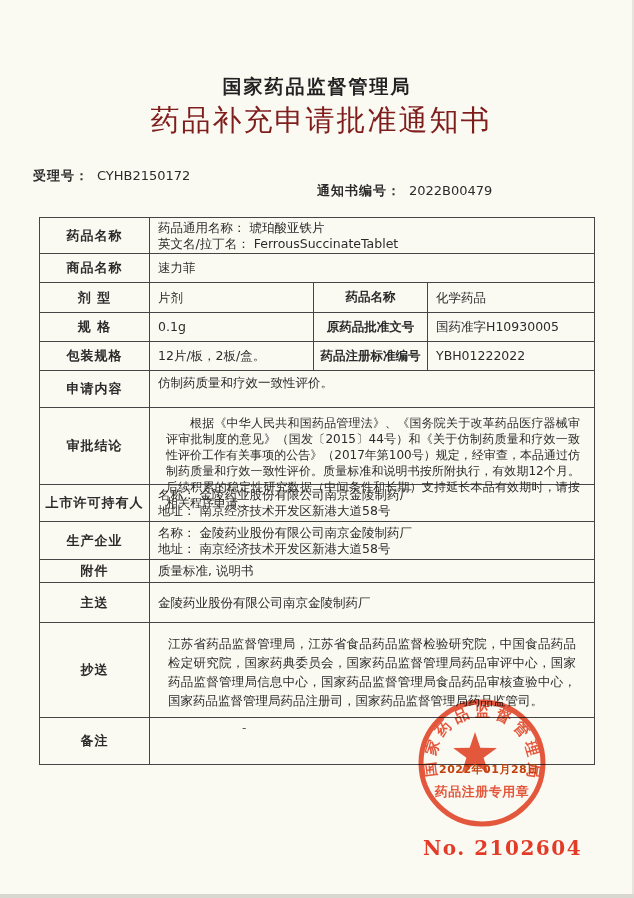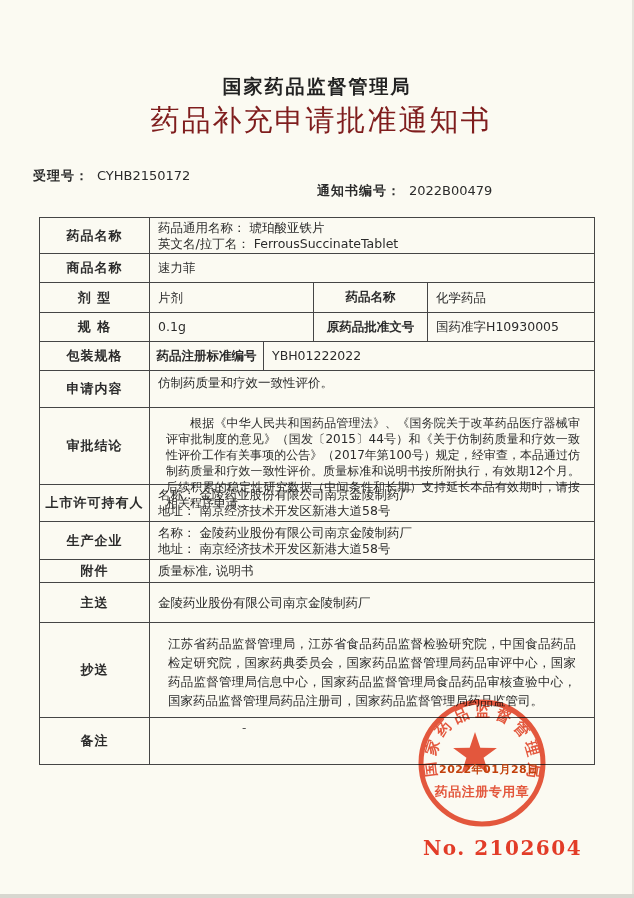--- a/index.html
+++ b/index.html
@@ -115,20 +115,21 @@
 
     <div class="t-row" style="height:29px">
       <div class="t-label">规 格</div>
       <div class="t-value t-v1">0.1g</div>
       <div class="t-l2">原药品批准文号</div>
       <div class="t-value">国药准字H10930005</div>
     </div>
 
     <div class="t-row" style="height:29px">
       <div class="t-label">包装规格</div>
+      <div class="t-value t-v1">12片/板，2板/盒。</div>
       <div class="t-l2">药品注册标准编号</div>
       <div class="t-value">YBH01222022</div>
     </div>
 
     <div class="t-row" style="height:37px">
       <div class="t-label">申请内容</div>
       <div class="t-value top">仿制药质量和疗效一致性评价。</div>
     </div>
 
     <div class="t-row" style="height:77px">

